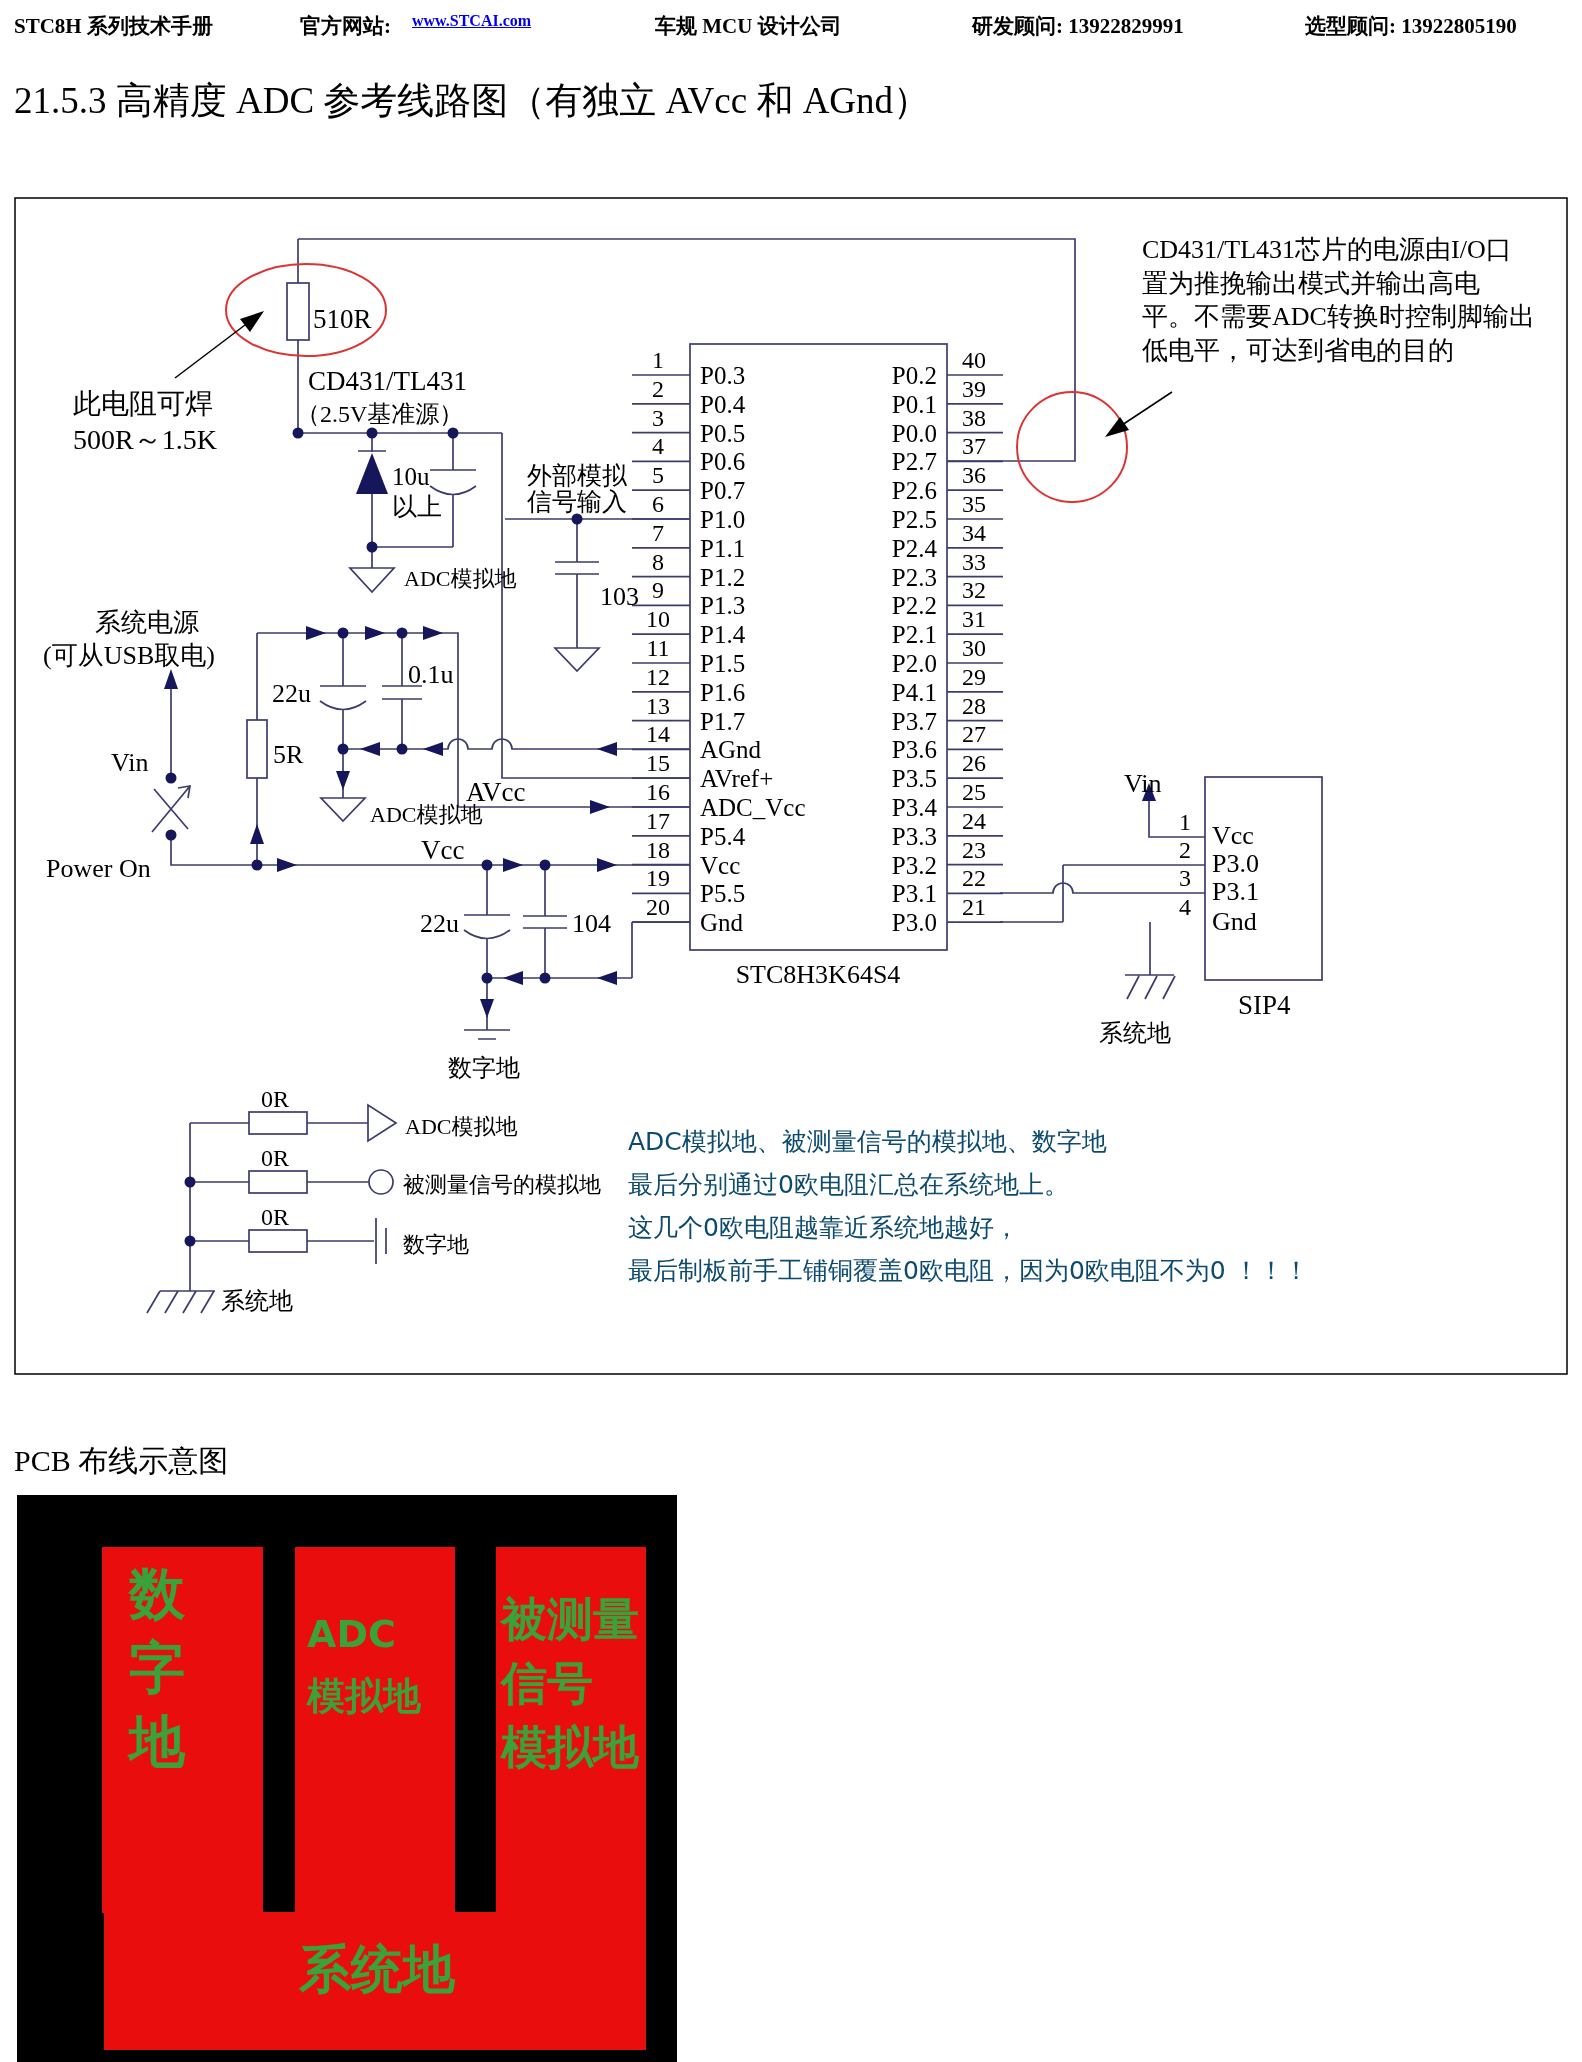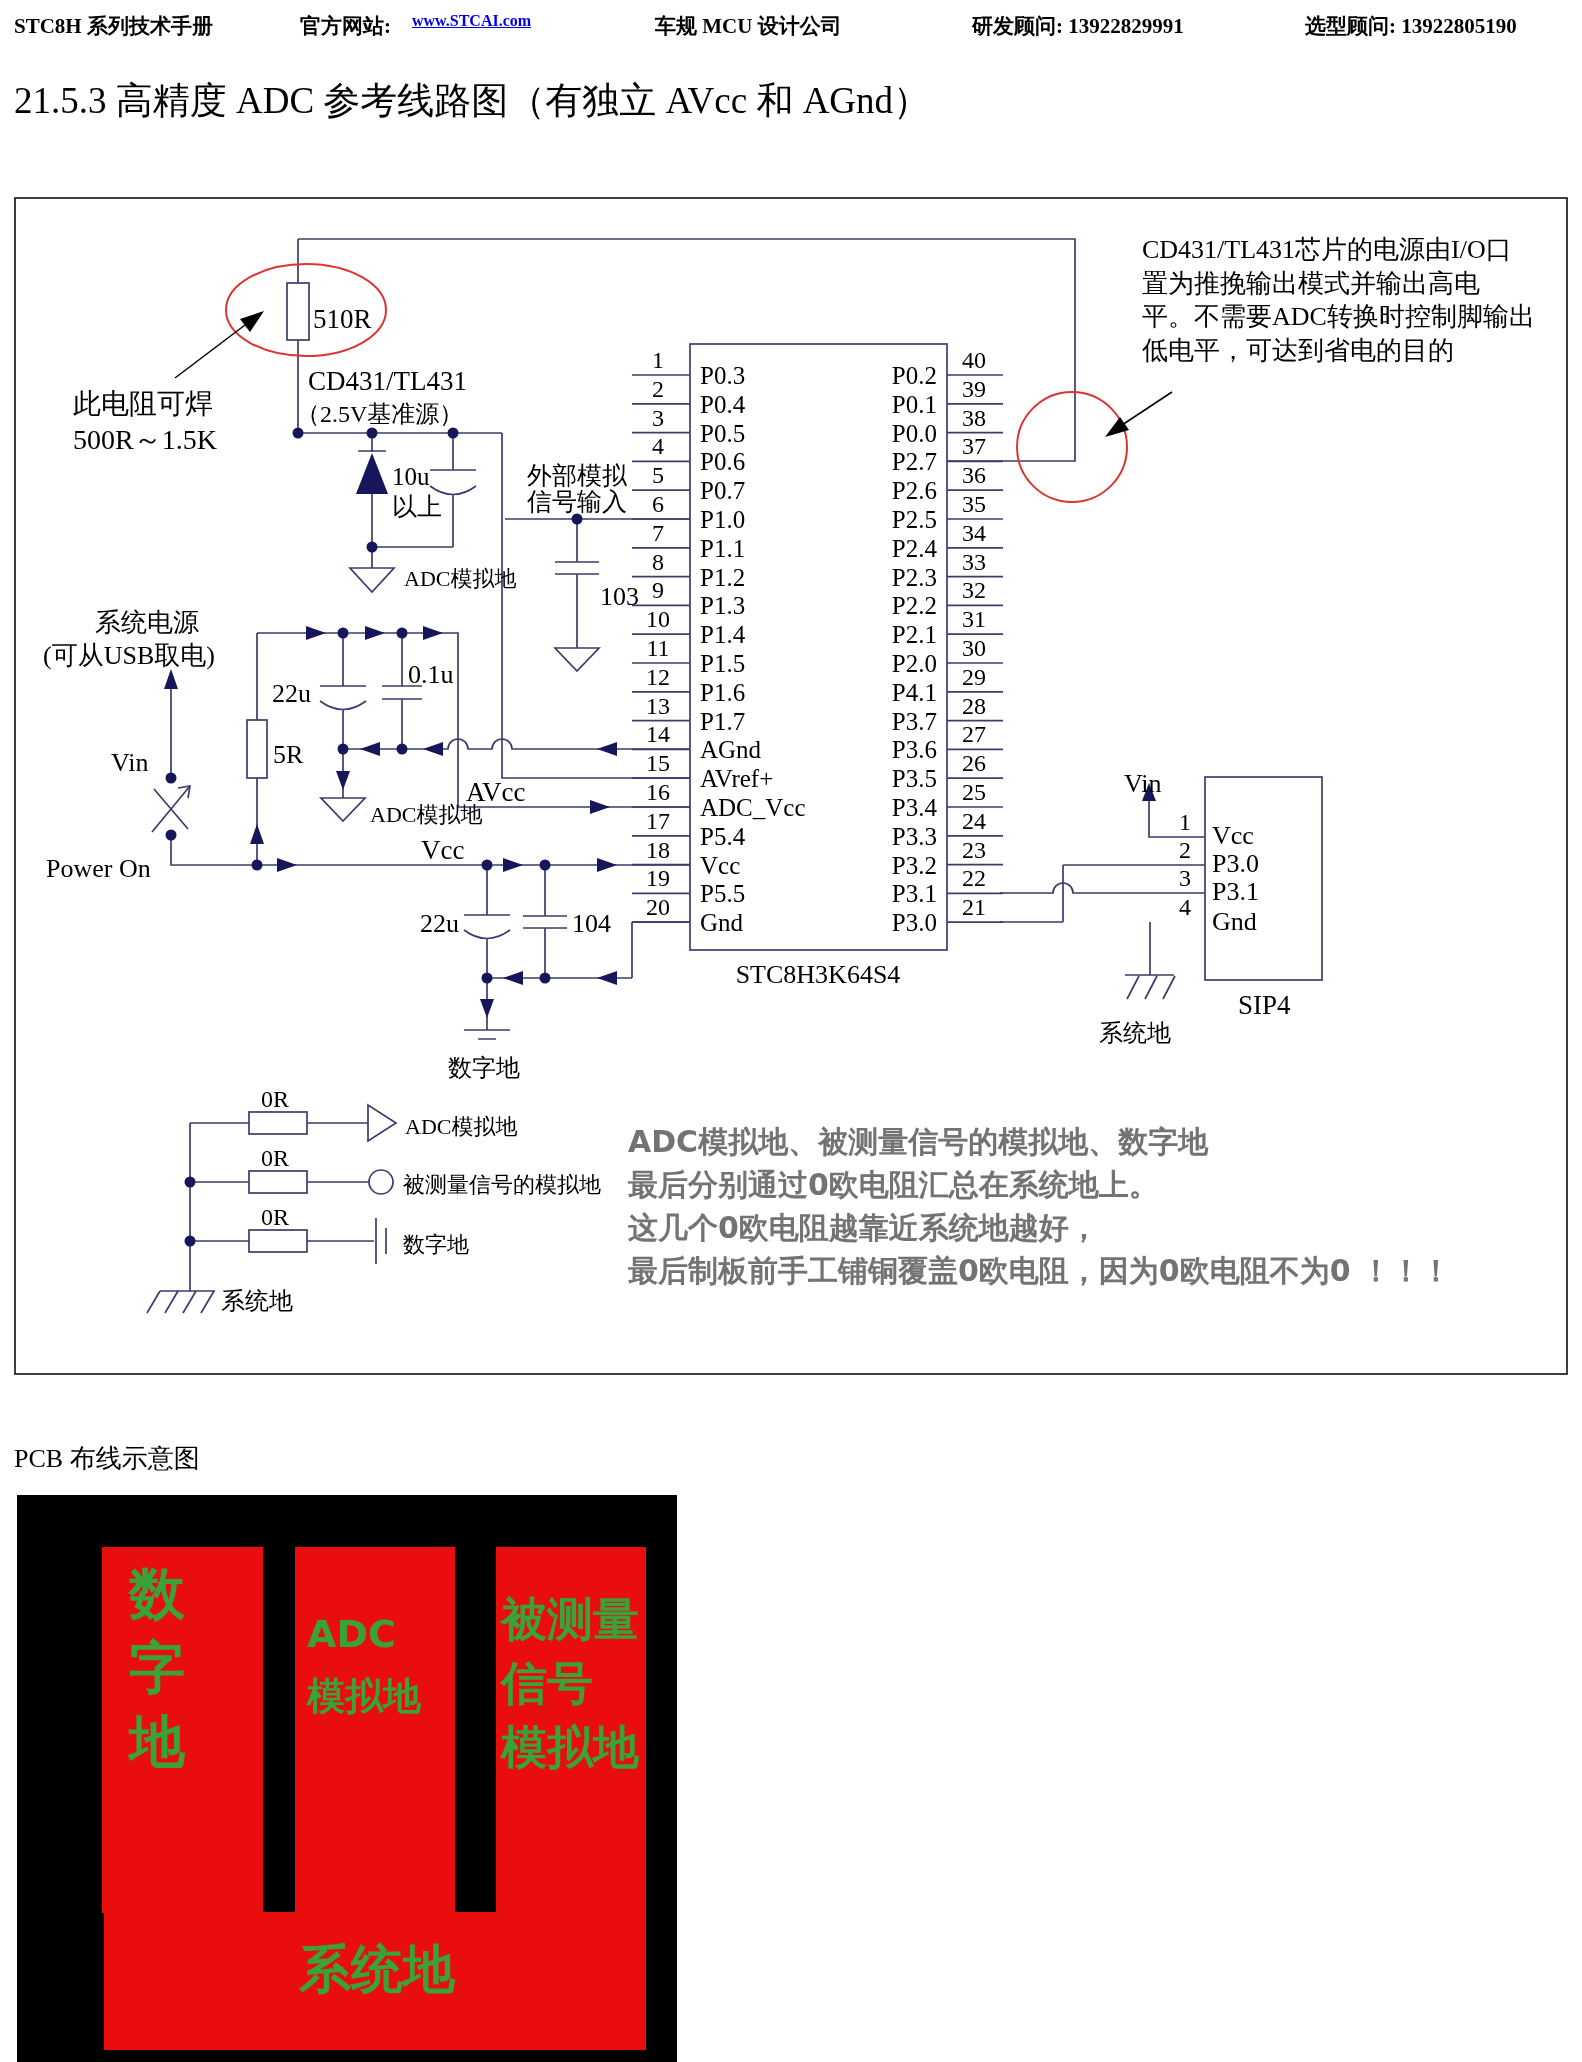--- a/index.html
+++ b/index.html
@@ -2,22 +2,22 @@
 <html><head>
 <meta charset="utf-8">
 <style>
   html,body{margin:0;padding:0;background:#fff;}
   body{width:1582px;height:2062px;position:relative;font-family:"Liberation Serif","DejaVu Serif",serif;color:#000;}
   .abs{position:absolute;}
   .hdr span{font-weight:bold;font-size:21px;white-space:nowrap;}
   .hdr a{color:#0000ee;text-decoration:underline;font-weight:bold;}
   .title{font-size:37px;font-weight:normal;white-space:nowrap;}
   .rnote div{font-size:26px;line-height:33.5px;white-space:nowrap;}
-  .bnote div{font-family:"DejaVu Sans","Liberation Sans",sans-serif;font-weight:bold;font-size:30px;line-height:43px;color:#737373;white-space:nowrap;}
-  .pcbcap{font-size:26px;white-space:nowrap;}
+  .bnote div{font-family:"DejaVu Sans","Liberation Sans",sans-serif;font-weight:normal;font-size:25px;line-height:43px;color:#0c4a6e;white-space:nowrap;}
+  .pcbcap{font-size:30px;white-space:nowrap;}
   .pcb{background:#000;overflow:hidden;}
   .pcb .red{position:absolute;background:#e90d0d;}
   .pcb .gtxt{position:absolute;color:#3ba23b;font-family:"DejaVu Sans","Liberation Sans",sans-serif;font-weight:bold;white-space:pre-line;}
   svg text{font-family:"Liberation Serif","DejaVu Serif",serif;fill:#000;}
   .w{stroke:#3c3c6e;stroke-width:1.7;fill:none;}
   .wf{stroke:#3c3c6e;stroke-width:1.7;fill:#fff;}
   .dot{fill:#16165a;}
   .ah{fill:#16165a;}
   .redln{stroke:#dd3333;stroke-width:2;fill:none;}
   .blk{stroke:#000;stroke-width:1.5;fill:none;}

